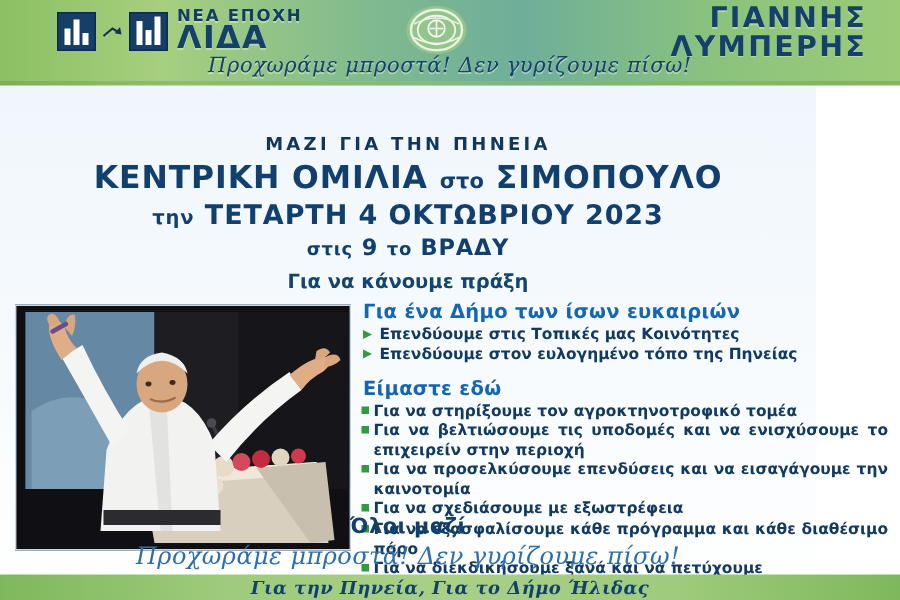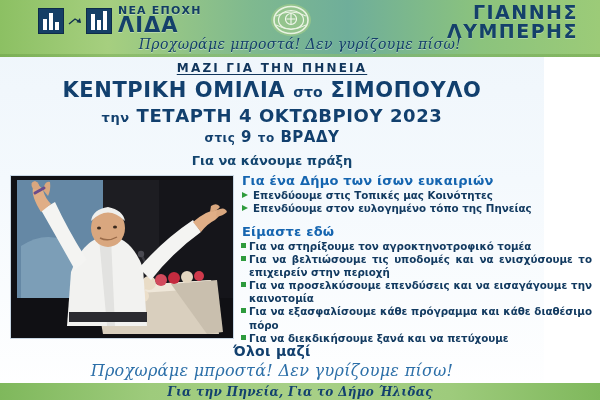--- a/index.html
+++ b/index.html
@@ -64,21 +64,21 @@
     position:absolute;left:0;right:0;top:36px;text-align:center;
     font-family:"DejaVu Serif","Liberation Serif",serif;
     font-style:italic;font-size:14px;color:#14406a;letter-spacing:.4px;
     text-shadow:0 1px 0 rgba(255,255,255,.4);
   }
 
   
   .titles{padding-top:4px;text-align:center;}
   .t-mazi{
     font-size:12px;font-weight:bold;color:#12365c;letter-spacing:2.2px;
-    text-decoration:underline;text-underline-offset:2px;
+    text-underline-offset:2px;margin-top:28px;
   }
   .t-main{
     font-size:21px;font-weight:bold;color:#12406e;letter-spacing:.6px;margin-top:3px;
   }
   .t-main .sm{font-size:14px;letter-spacing:0;}
   .t-date{
     font-size:18px;font-weight:bold;color:#12406e;letter-spacing:.6px;margin-top:3px;
   }
   .t-date .sm{font-size:13px;font-weight:bold;}
   .t-time{
@@ -268,20 +268,21 @@
       <ul class="blist arrow">
         <li>Επενδύουμε στις Τοπικές μας Κοινότητες</li>
         <li>Επενδύουμε στον ευλογημένο τόπο της Πηνείας</li>
       </ul>
 
       <div class="sec-head two">Είμαστε εδώ</div>
       <ul class="blist square">
         <li>Για να στηρίξουμε τον αγροκτηνοτροφικό τομέα</li>
         <li>Για να βελτιώσουμε τις υποδομές και να ενισχύσουμε το επιχειρείν στην περιοχή</li>
         <li>Για να προσελκύσουμε επενδύσεις και να εισαγάγουμε την καινοτομία</li>
+        <li>Για να σχεδιάσουμε με εξωστρέφεια</li>
         <li>Για να εξασφαλίσουμε κάθε πρόγραμμα και κάθε διαθέσιμο πόρο</li>
         <li>Για να διεκδικήσουμε ξανά και να πετύχουμε</li>
       </ul>
 
     </div>
   </div>
 
   <div class="footer">
     <div class="f-oloi">Όλοι μαζί</div>
     <div class="f-slogan">Προχωράμε μπροστά! Δεν γυρίζουμε πίσω!</div>

